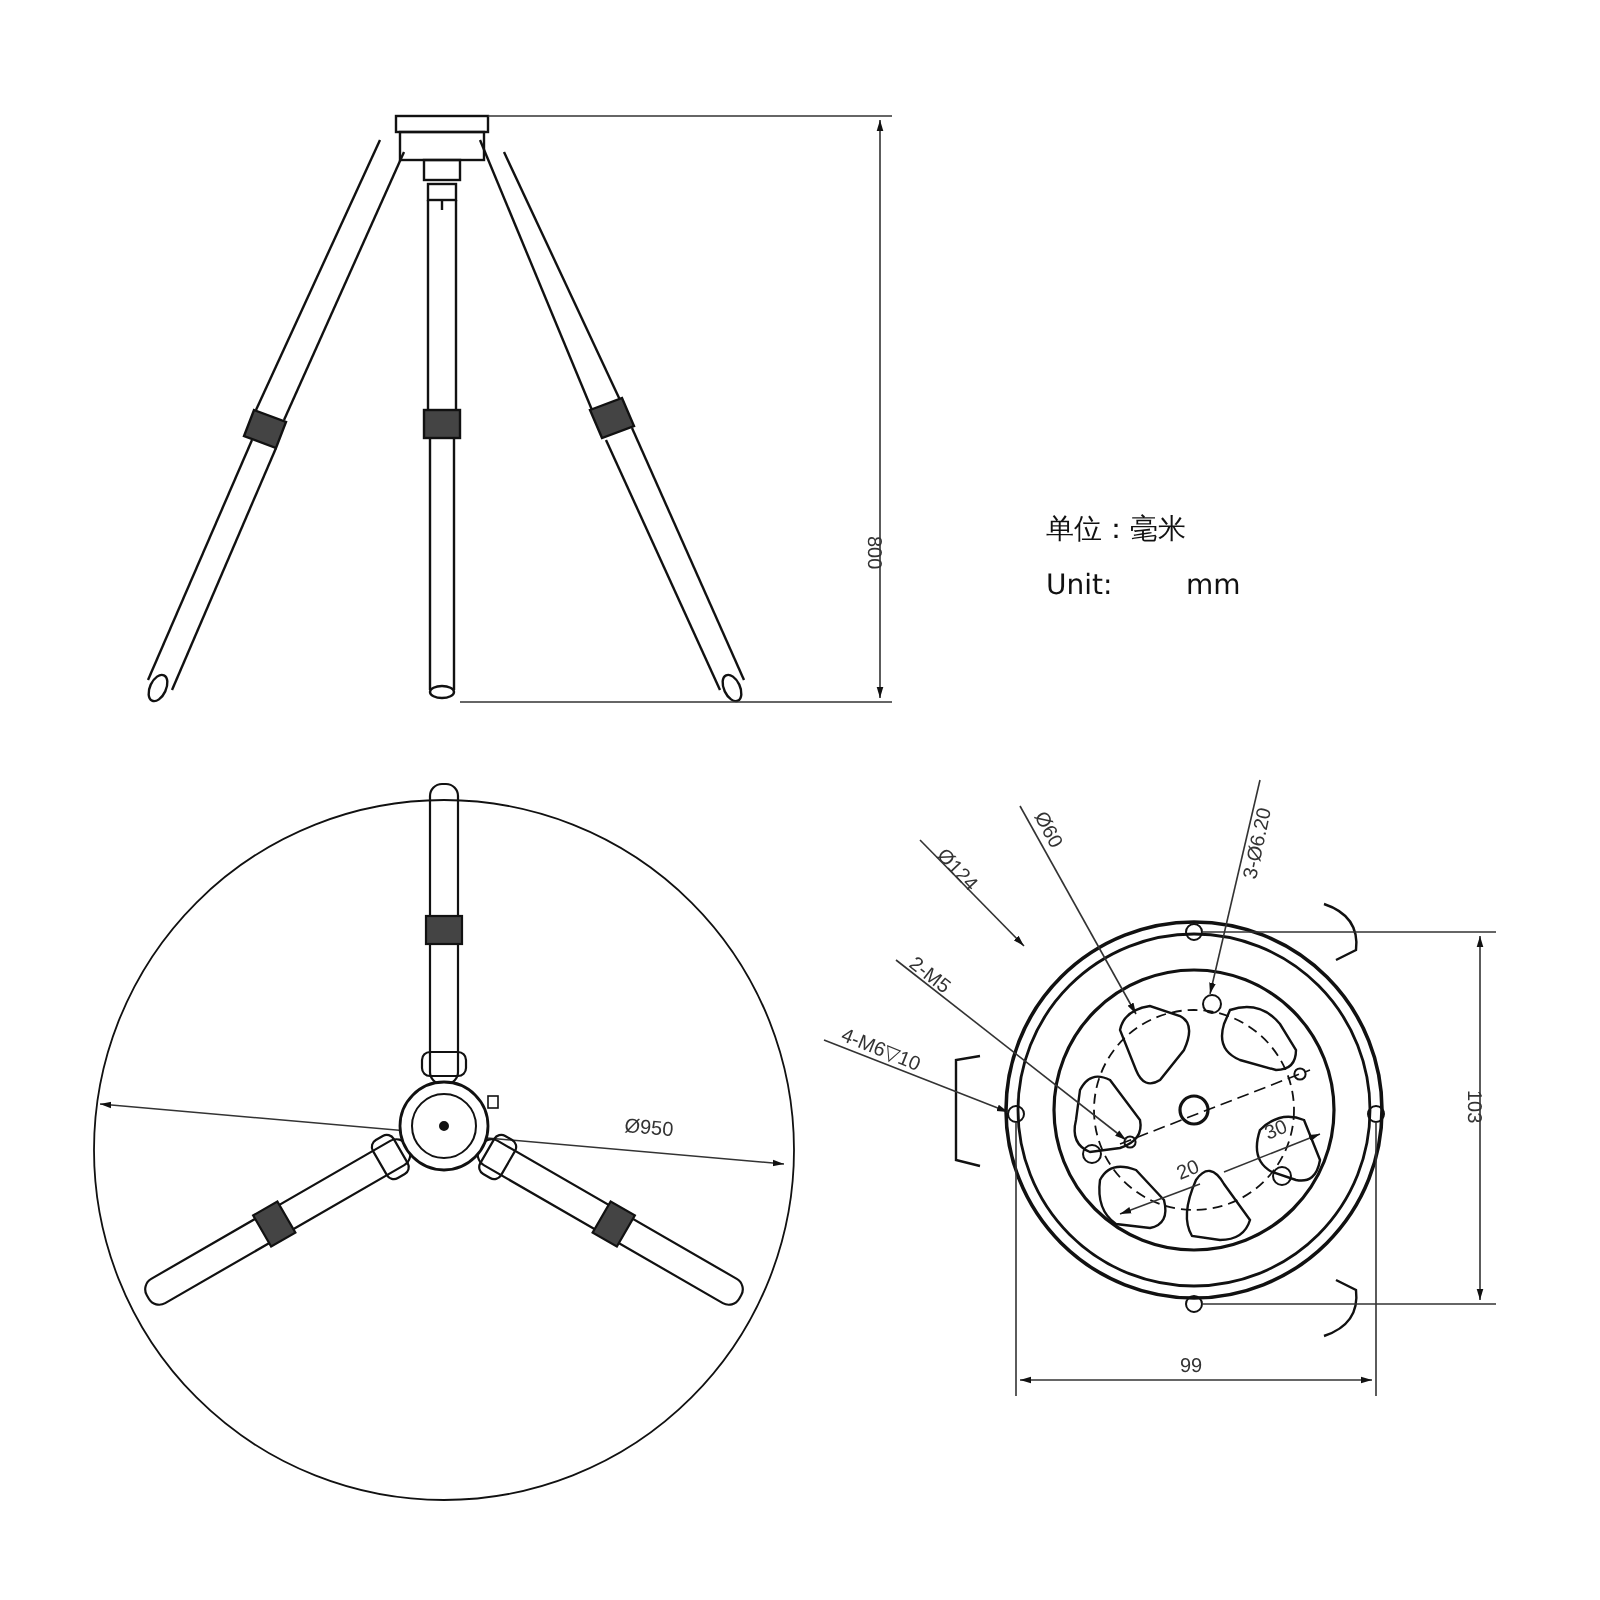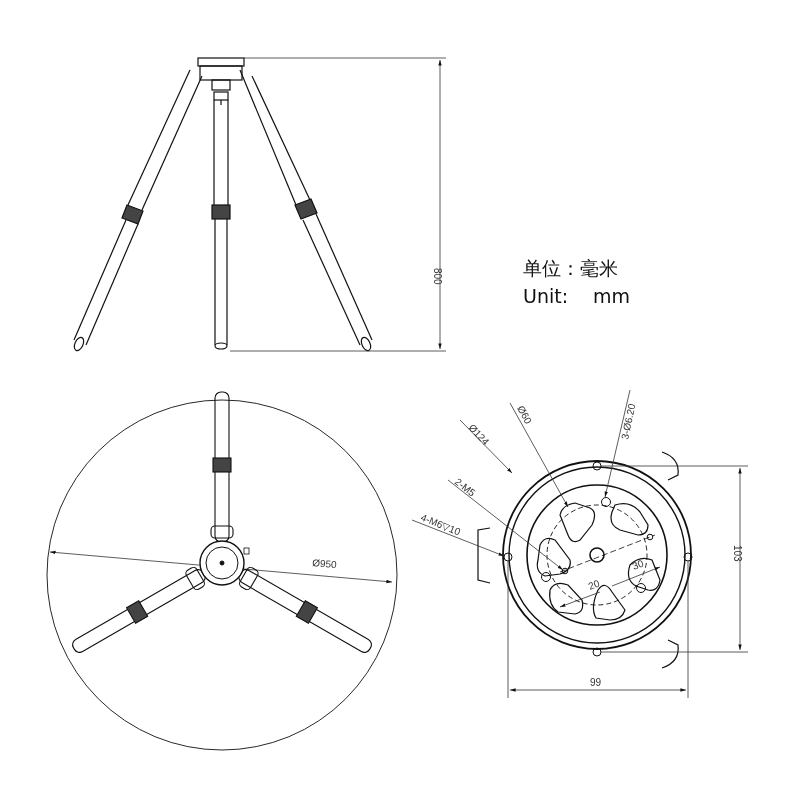--- a/index.html
+++ b/index.html
@@ -1,19 +1,19 @@
 <!DOCTYPE html>
 <html><head>
 <meta charset="utf-8">
 <style>
   html, body { margin: 0; padding: 0; background: #ffffff; }
   body { width: 800px; height: 800px; overflow: hidden; position: relative; font-family: "DejaVu Sans", sans-serif; }
   svg { position: absolute; left: 0; top: 0; }
   .dim { font-family: "Liberation Sans", sans-serif; font-size: 10px; fill: #333; }
-  .unit { position: absolute; font-family: "DejaVu Sans", sans-serif; font-size: 19px; color: #111; }
+  .unit { position: absolute; font-family: "DejaVu Sans", sans-serif; font-size: 14px; color: #111; }
 </style>
 </head>
 <body>
 
 <svg width="800" height="800" viewBox="0 0 800 800">
   <defs>
     <marker id="arr" viewBox="0 0 10 10" refX="10" refY="5" markerWidth="7" markerHeight="7" orient="auto-start-reverse">
       <path d="M0,2 L10,5 L0,8 z" fill="#111"></path>
     </marker>
   </defs>

